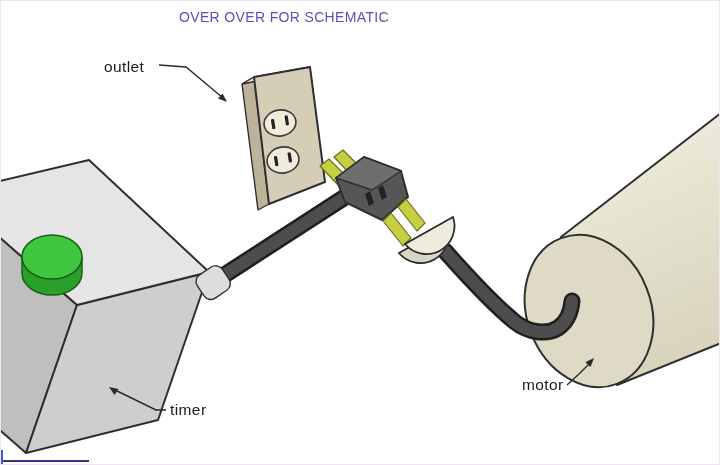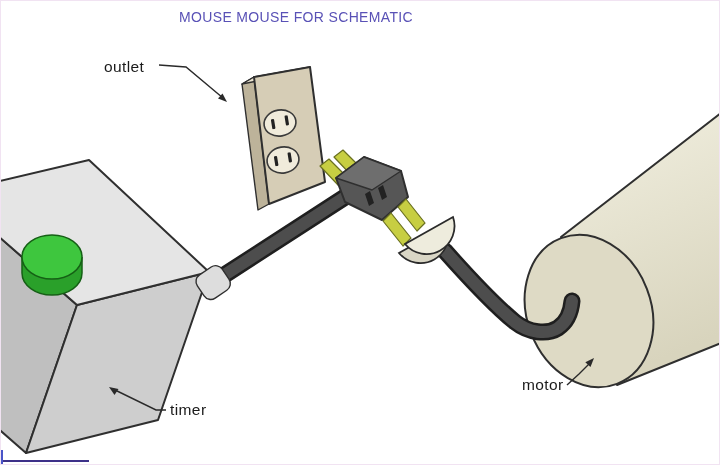--- a/index.html
+++ b/index.html
@@ -39,21 +39,21 @@
   .fill-wplug-depth{fill:var(--white-plug-depth,#d9d6c5);stroke:#2b2b2b;stroke-width:1.8;}
   .fill-motor-face{fill:var(--motor-face,#dedac5);}
   .frame-line{position:absolute;left:0;bottom:2px;width:88px;height:2px;background:var(--frame-line,#3d3189);}
   .frame-corner{position:absolute;left:0;bottom:0;width:2px;height:14px;background:var(--frame-corner,#4a55c8);}
 </style>
 </head>
 <body>
 
 <div class="canvas">
 
-  <div class="title">MOUSE MOUSE FOR SCHEMATIC</div>
+  <div class="title">OVER OVER FOR SCHEMATIC</div>
 
   <svg width="720" height="465" viewBox="0 0 720 465">
     <defs>
       <linearGradient id="motorGrad" x1="0" y1="0" x2="0.25" y2="1">
         <stop offset="0" style="stop-color:var(--motor-body-light,#f2f0e1)"></stop>
         <stop offset="1" style="stop-color:var(--motor-body-dark,#d8d4bd)"></stop>
       </linearGradient>
     </defs>
 
     <g>

